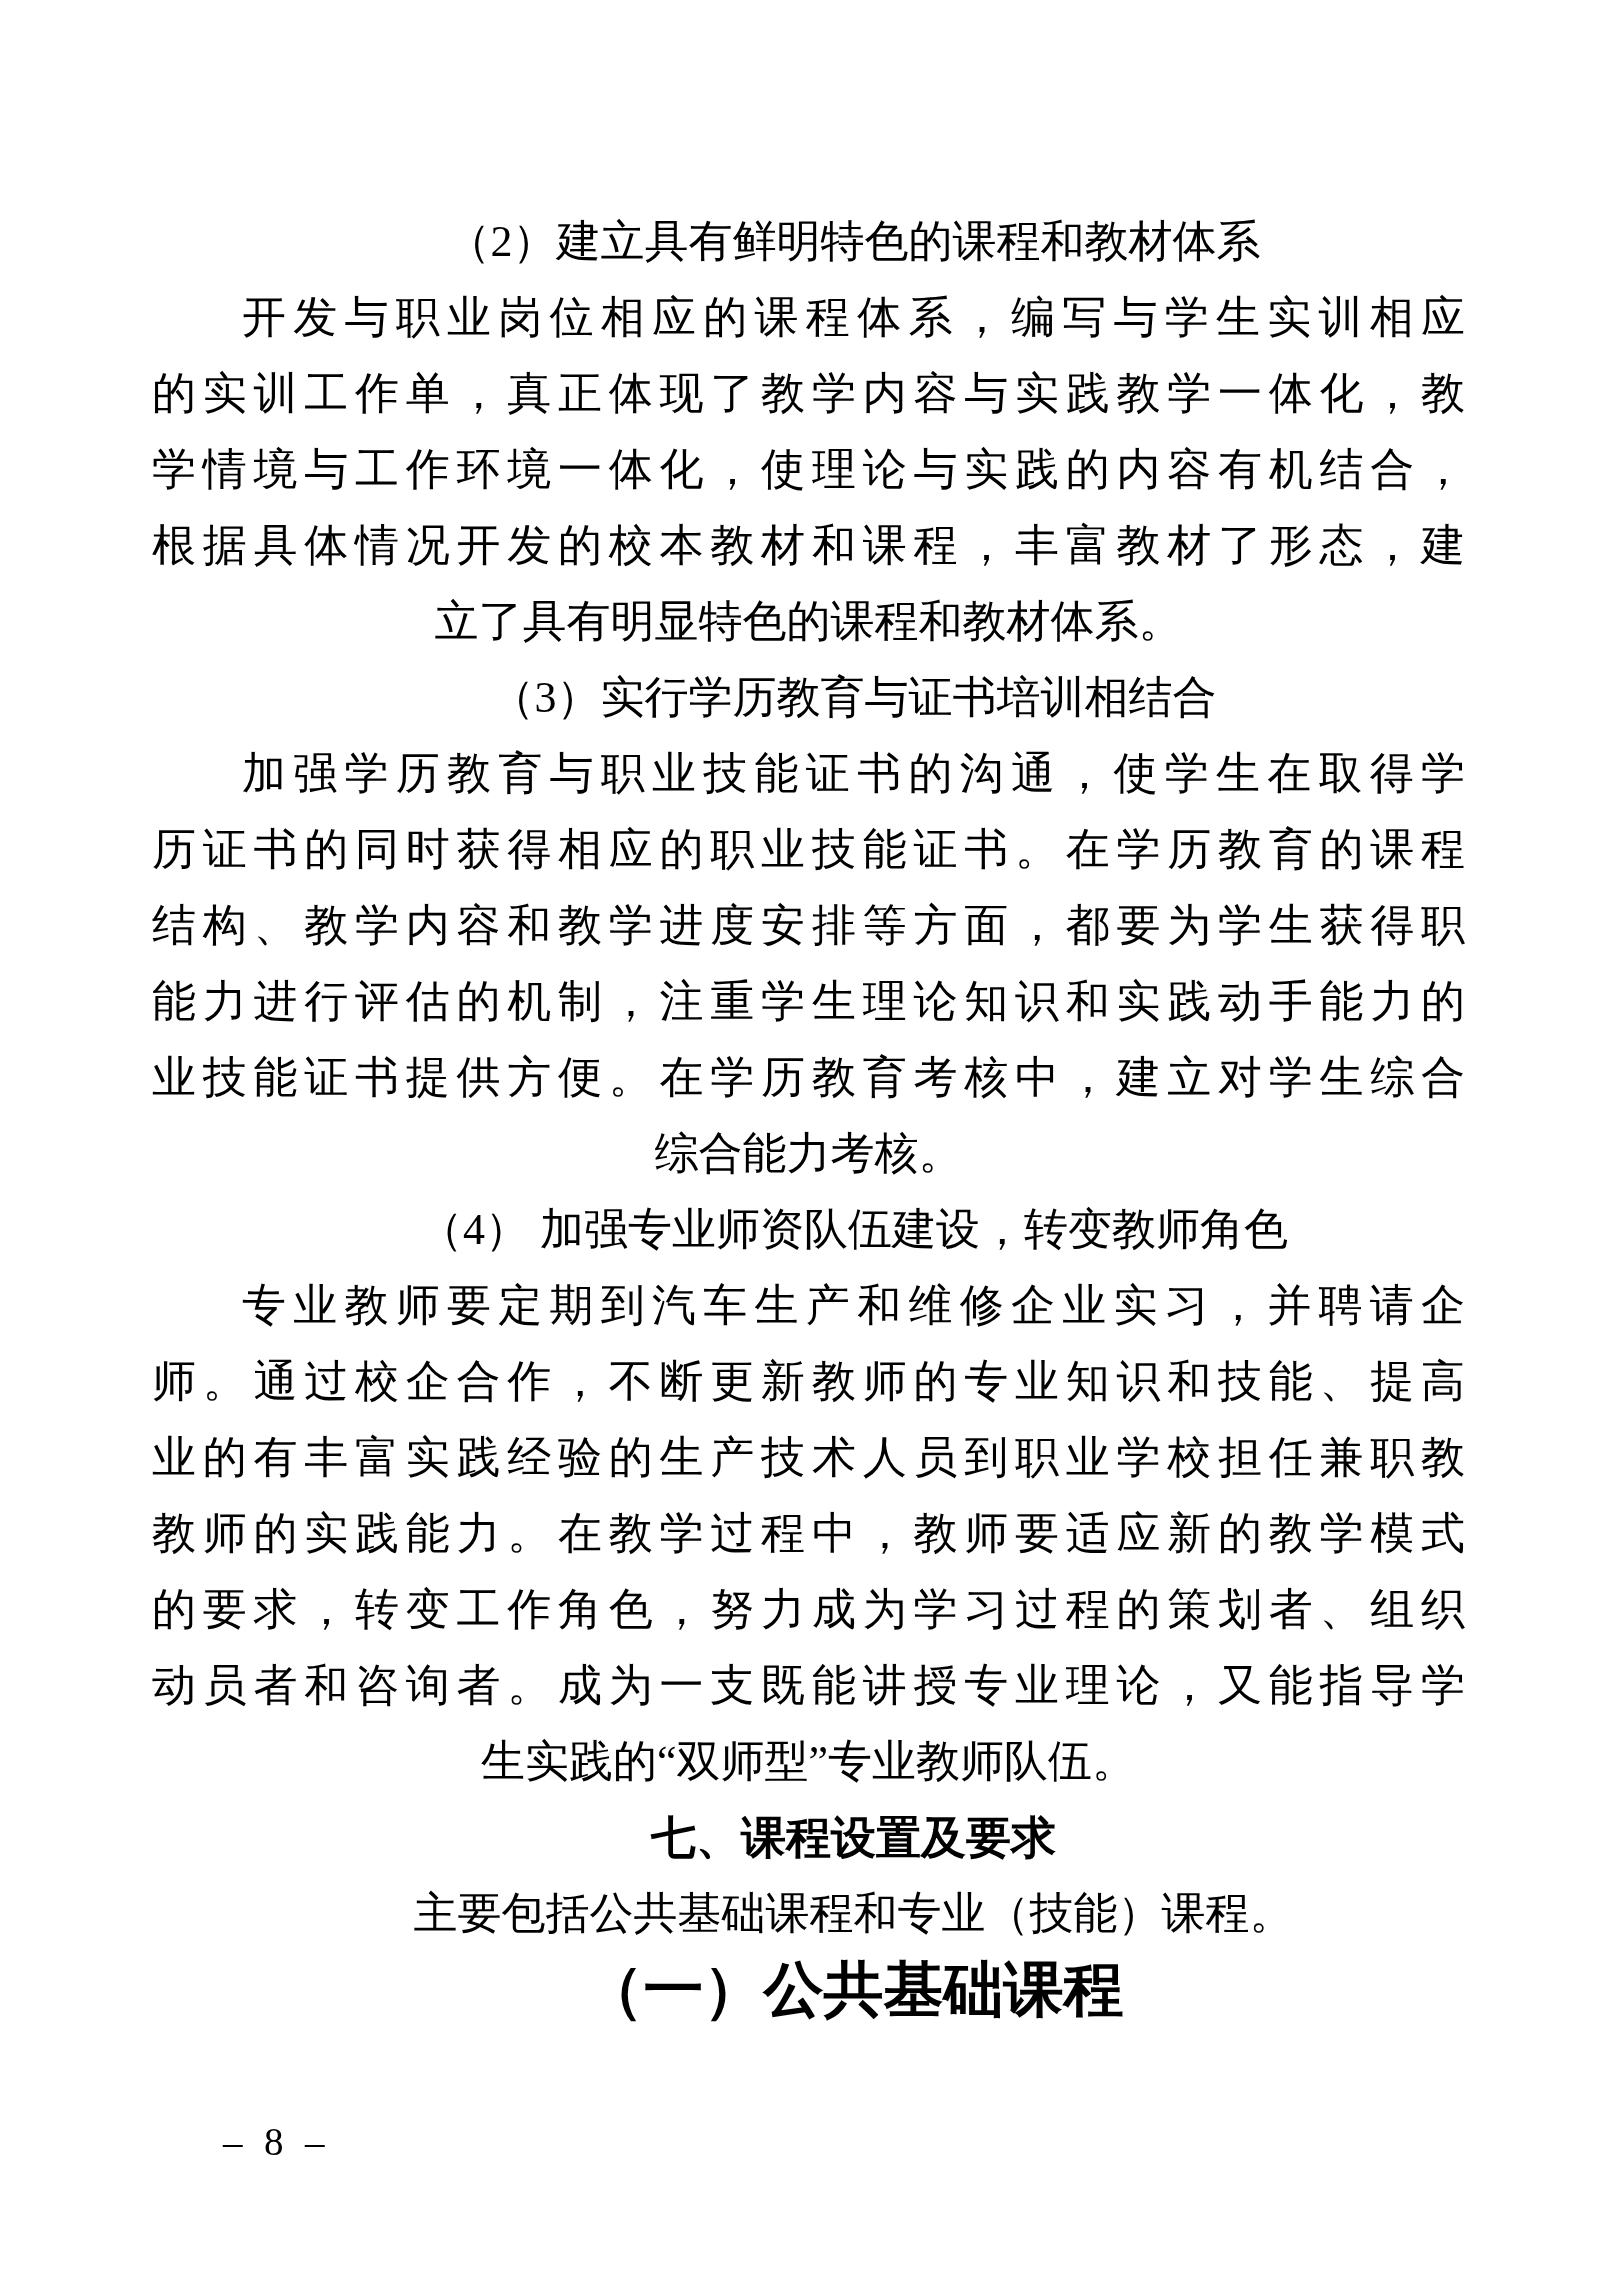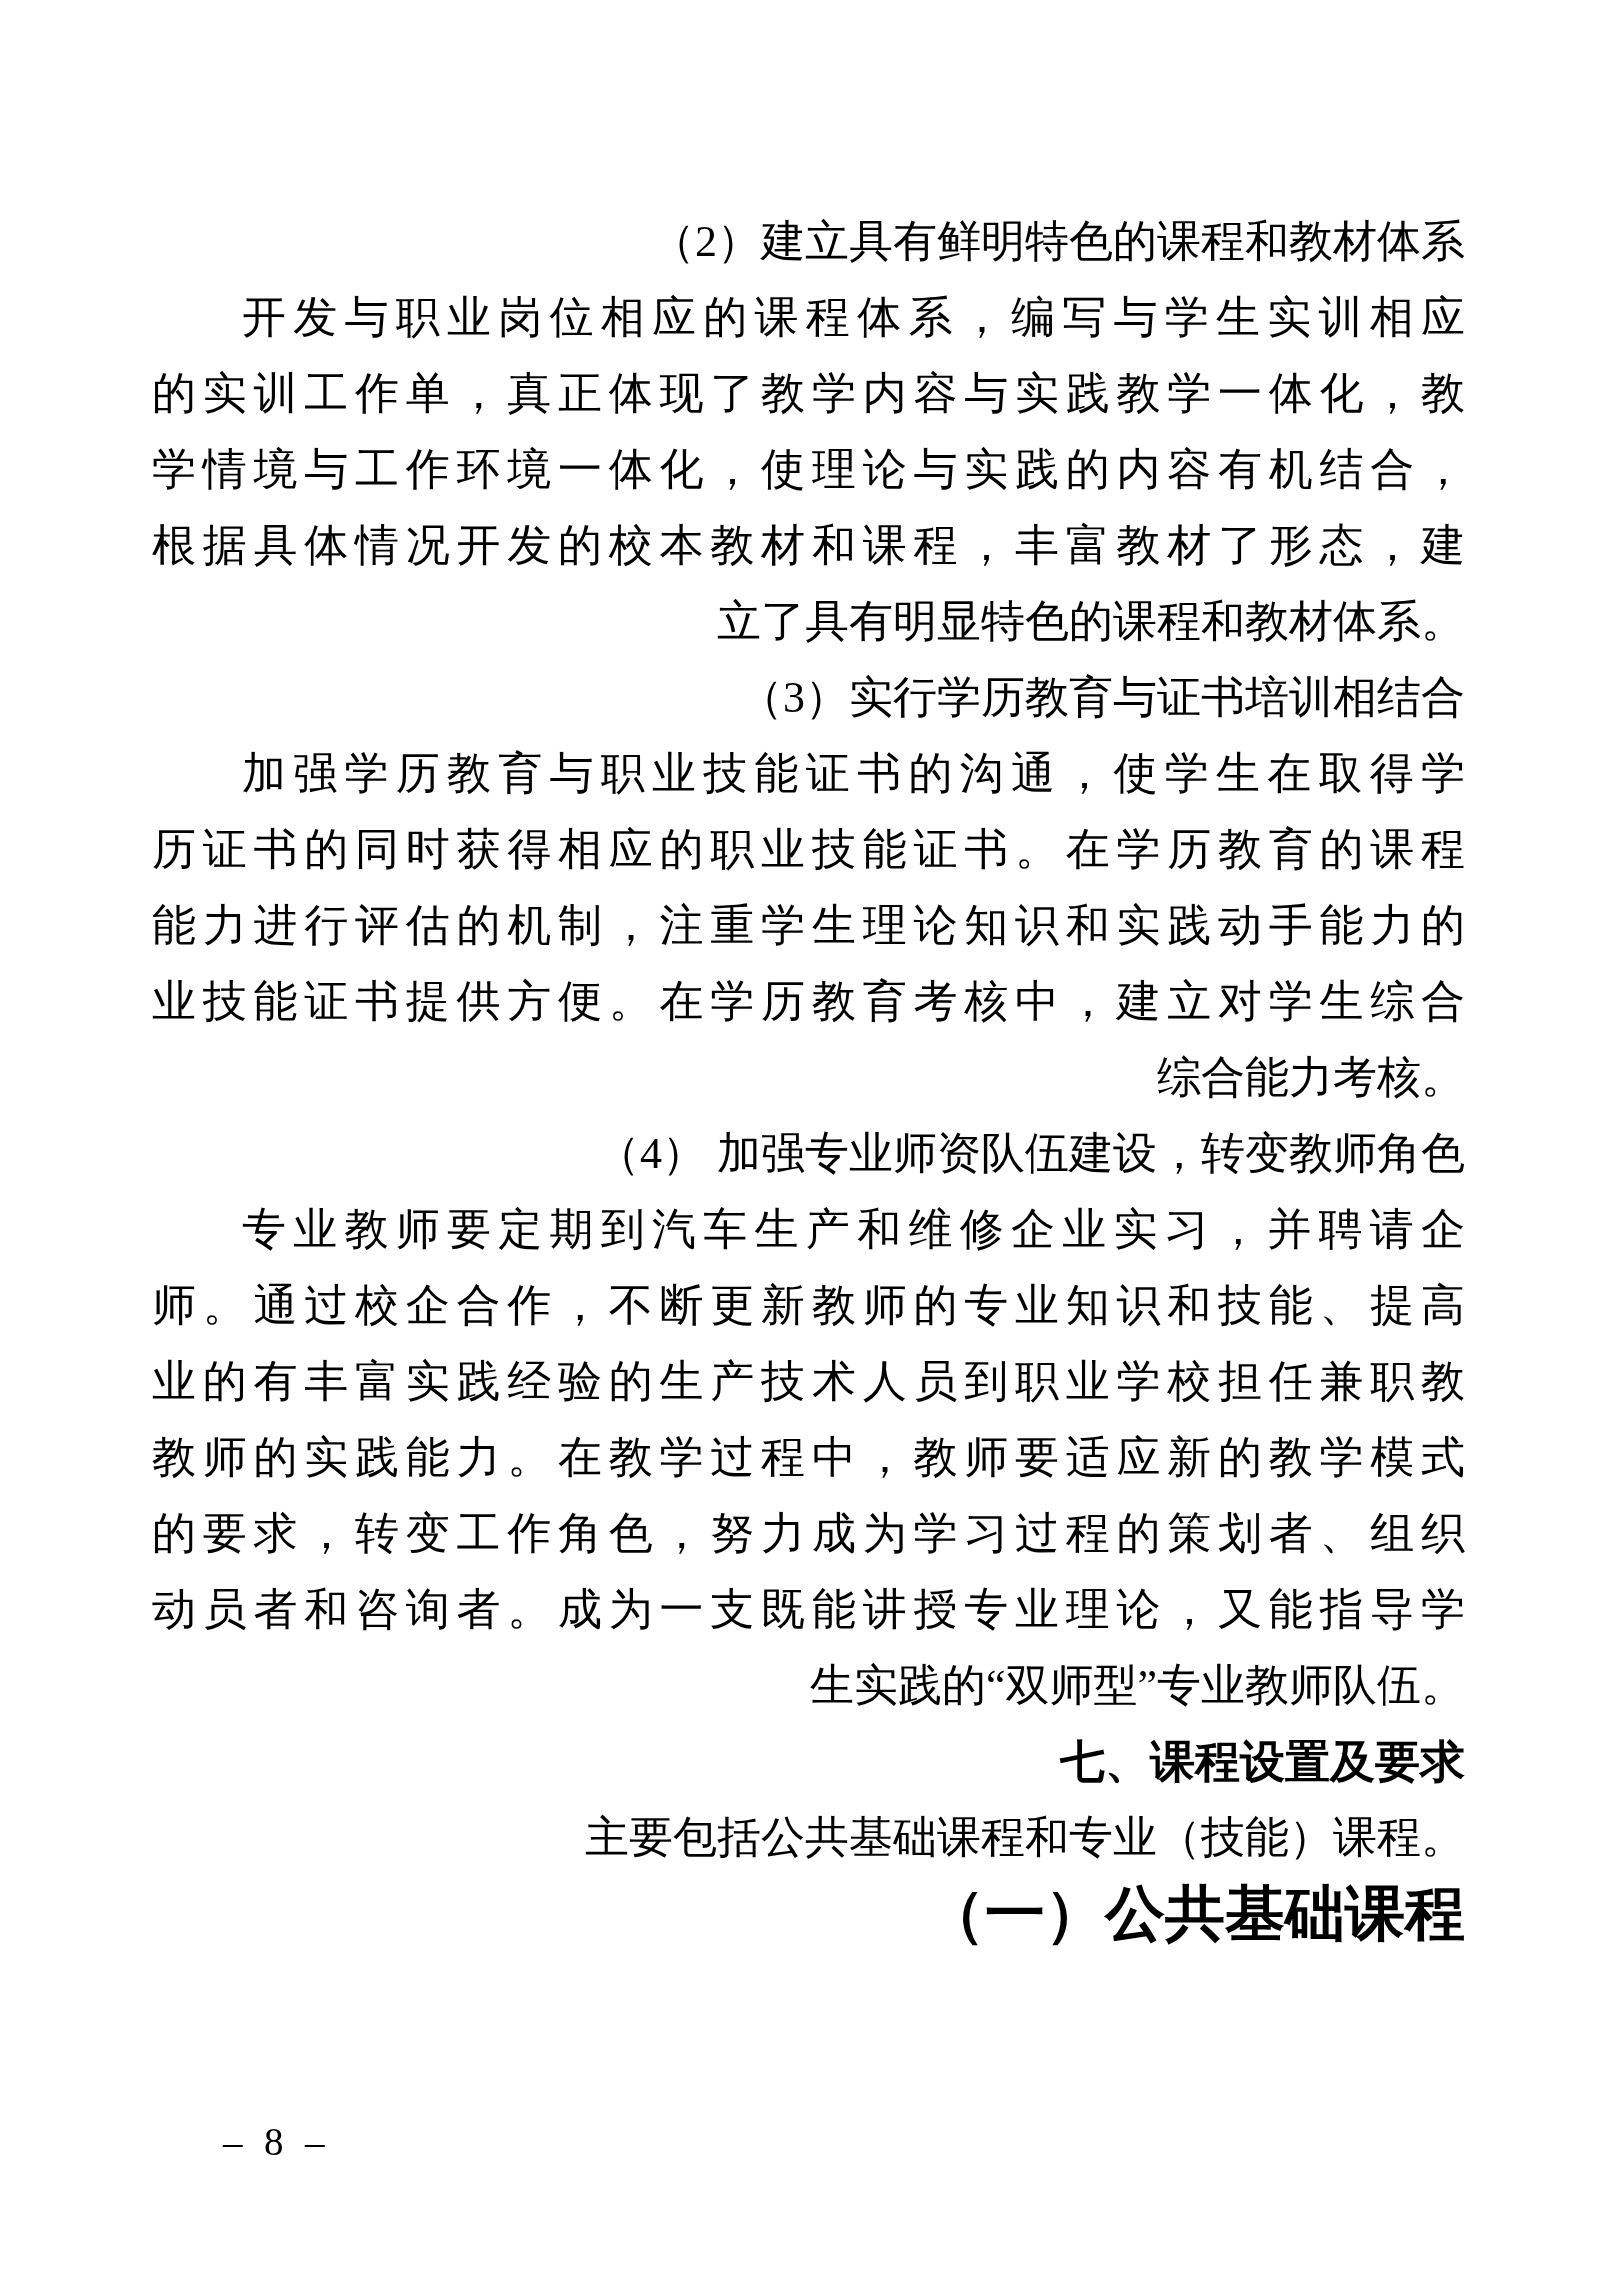--- a/index.html
+++ b/index.html
@@ -22,21 +22,21 @@
     left: 152px;
     top: 204px;
     width: 1313px;
   }
   .line {
     height: 76px;
     line-height: 76px;
     font-size: 44px;
     white-space: nowrap;
     color: #000000;
-    text-align: right;
+    text-align: center;
   }
   
   .line.fill {
     white-space: normal;
     text-align: justify;
     text-align-last: justify;
   }
   
   .line.indent {
     text-indent: 90px;
@@ -71,20 +71,21 @@
   <div class="text-block">
     <div class="line indent">（2）建立具有鲜明特色的课程和教材体系</div>
     <div class="line indent fill">开发与职业岗位相应的课程体系，编写与学生实训相应</div>
     <div class="line fill">的实训工作单，真正体现了教学内容与实践教学一体化，教</div>
     <div class="line fill">学情境与工作环境一体化，使理论与实践的内容有机结合，</div>
     <div class="line fill">根据具体情况开发的校本教材和课程，丰富教材了形态，建</div>
     <div class="line">立了具有明显特色的课程和教材体系。</div>
     <div class="line indent">（3）实行学历教育与证书培训相结合</div>
     <div class="line indent fill">加强学历教育与职业技能证书的沟通，使学生在取得学</div>
     <div class="line fill">历证书的同时获得相应的职业技能证书。在学历教育的课程</div>
+    <div class="line fill">结构、教学内容和教学进度安排等方面，都要为学生获得职</div>
     <div class="line fill">能力进行评估的机制，注重学生理论知识和实践动手能力的</div>
     <div class="line fill">业技能证书提供方便。在学历教育考核中，建立对学生综合</div>
     <div class="line">综合能力考核。</div>
     <div class="line indent">（4） 加强专业师资队伍建设，转变教师角色</div>
     <div class="line indent fill">专业教师要定期到汽车生产和维修企业实习，并聘请企</div>
     <div class="line fill">师。通过校企合作，不断更新教师的专业知识和技能、提高</div>
     <div class="line fill">业的有丰富实践经验的生产技术人员到职业学校担任兼职教</div>
     <div class="line fill">教师的实践能力。在教学过程中，教师要适应新的教学模式</div>
     <div class="line fill">的要求，转变工作角色，努力成为学习过程的策划者、组织</div>
     <div class="line fill">动员者和咨询者。成为一支既能讲授专业理论，又能指导学</div>

